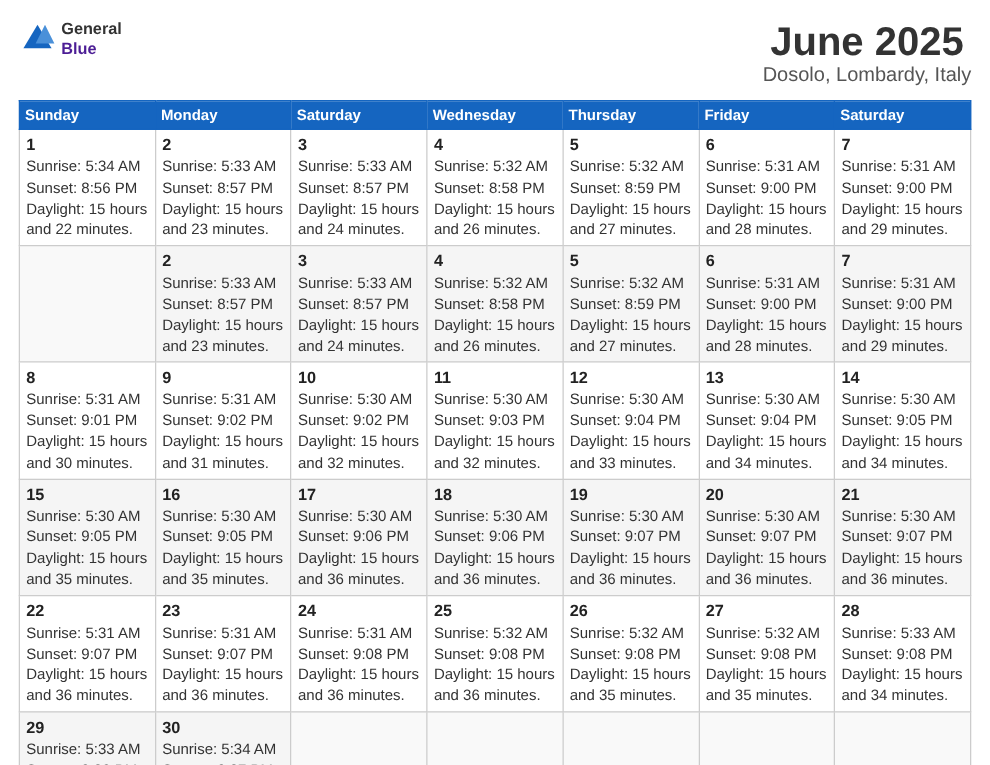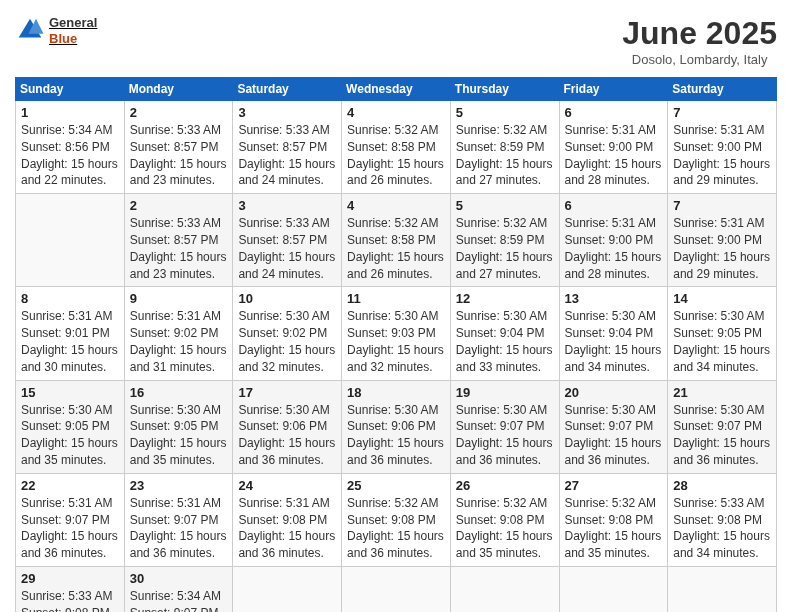--- a/index.html
+++ b/index.html
@@ -11,46 +11,46 @@
       padding: 15px;
     }
     .header-area {
       display: flex;
       justify-content: space-between;
       align-items: flex-start;
       margin-bottom: 10px;
     }
     .logo {
       display: flex;
+      align-items: center;
       gap: 4px;
-      text-decoration: underline;
     }
     .logo-text {
       display: flex;
       flex-direction: column;
       font-size: 13px;
       font-weight: bold;
       line-height: 1.2;
     }
     .logo-general { color: #333; }
-    .logo-blue { color: #c2410c; }
+    .logo-blue { color: #4c1d95; }
     .logo-icon {
       width: 30px;
       height: 30px;
     }
     .title-area {
       text-align: center;
     }
     .calendar-title {
       font-size: 32px;
       font-weight: bold;
       color: #333;
     }
     .calendar-subtitle {
-      font-size: 13px;
+      font-size: 16px;
       color: #555;
     }
     table {
       width: 100%;
       border-collapse: collapse;
       font-size: 11px;
     }
     thead tr th {
       background-color: #1565c0;
       color: #fff;

